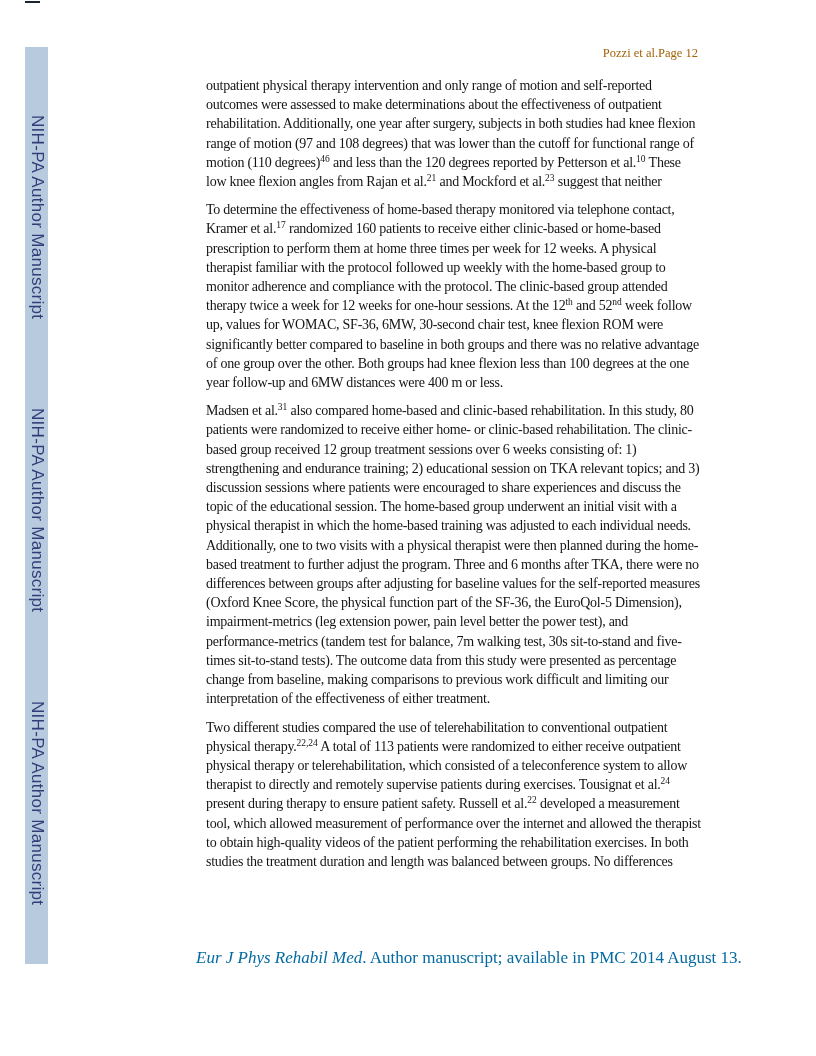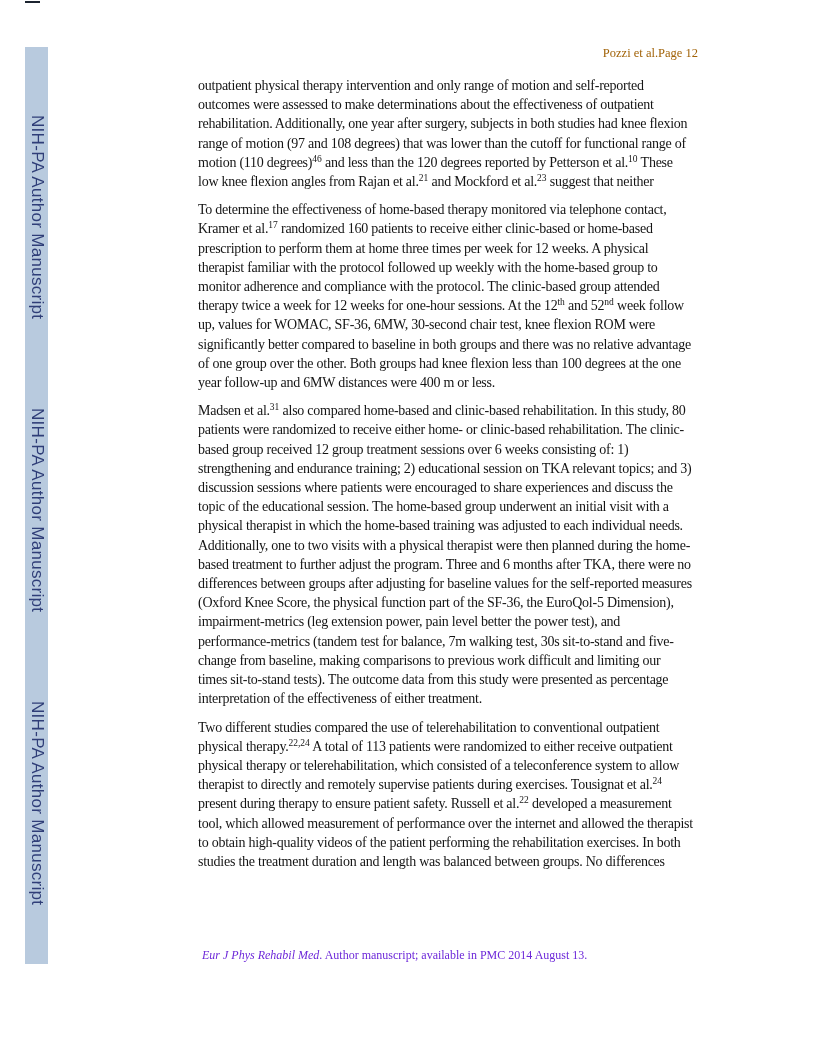--- a/index.html
+++ b/index.html
@@ -54,36 +54,36 @@
   
   #body-text {
     position: absolute;
     left: 198px; top: 76px;
     width: 565px;
     font-size: 14px;
     line-height: 19.2px;
     letter-spacing: -0.25px;
     color: #141414;
   }
-  .paragraph { margin: 0 0 9px 0; }
+  .paragraph { margin: 0 0 9px 8px; }
   .line { white-space: nowrap; }
   .line sup {
     font-size: 9.5px;
     line-height: 0;
     vertical-align: baseline;
     position: relative;
     top: -5px;
     letter-spacing: 0;
   }
   
   #footer {
     position: absolute;
-    left: 202px; top: 948px;
-    font-size: 12px;
-    color: #6d28d9;
+    left: 196px; top: 948px;
+    font-size: 17px;
+    color: #0369a1;
     white-space: nowrap;
   }
   #footer .journal { font-style: italic; }
 </style>
 </head>
 <body>
 
 <div id="page">
 
   <div id="corner-mark"></div>
@@ -127,22 +127,22 @@
         <div class="line">strengthening and endurance training; 2) educational session on TKA relevant topics; and 3)</div>
         <div class="line">discussion sessions where patients were encouraged to share experiences and discuss the</div>
         <div class="line">topic of the educational session. The home-based group underwent an initial visit with a</div>
         <div class="line">physical therapist in which the home-based training was adjusted to each individual needs.</div>
         <div class="line">Additionally, one to two visits with a physical therapist were then planned during the home-</div>
         <div class="line">based treatment to further adjust the program. Three and 6 months after TKA, there were no</div>
         <div class="line">differences between groups after adjusting for baseline values for the self-reported measures</div>
         <div class="line">(Oxford Knee Score, the physical function part of the SF-36, the EuroQol-5 Dimension),</div>
         <div class="line">impairment-metrics (leg extension power, pain level better the power test), and</div>
         <div class="line">performance-metrics (tandem test for balance, 7m walking test, 30s sit-to-stand and five-</div>
+        <div class="line">times sit-to-stand tests). The outcome data from this study were presented as percentage</div>
         <div class="line">change from baseline, making comparisons to previous work difficult and limiting our</div>
-        <div class="line">times sit-to-stand tests). The outcome data from this study were presented as percentage</div>
         <div class="line">interpretation of the effectiveness of either treatment.</div>
       </div>
       <div class="paragraph">
         <div class="line">Two different studies compared the use of telerehabilitation to conventional outpatient</div>
         <div class="line">physical therapy.<sup>22,24</sup> A total of 113 patients were randomized to either receive outpatient</div>
         <div class="line">physical therapy or telerehabilitation, which consisted of a teleconference system to allow</div>
         <div class="line">therapist to directly and remotely supervise patients during exercises. Tousignat et al.<sup>24</sup></div>
         <div class="line">present during therapy to ensure patient safety. Russell et al.<sup>22</sup> developed a measurement</div>
         <div class="line">tool, which allowed measurement of performance over the internet and allowed the therapist</div>
         <div class="line">to obtain high-quality videos of the patient performing the rehabilitation exercises. In both</div>

